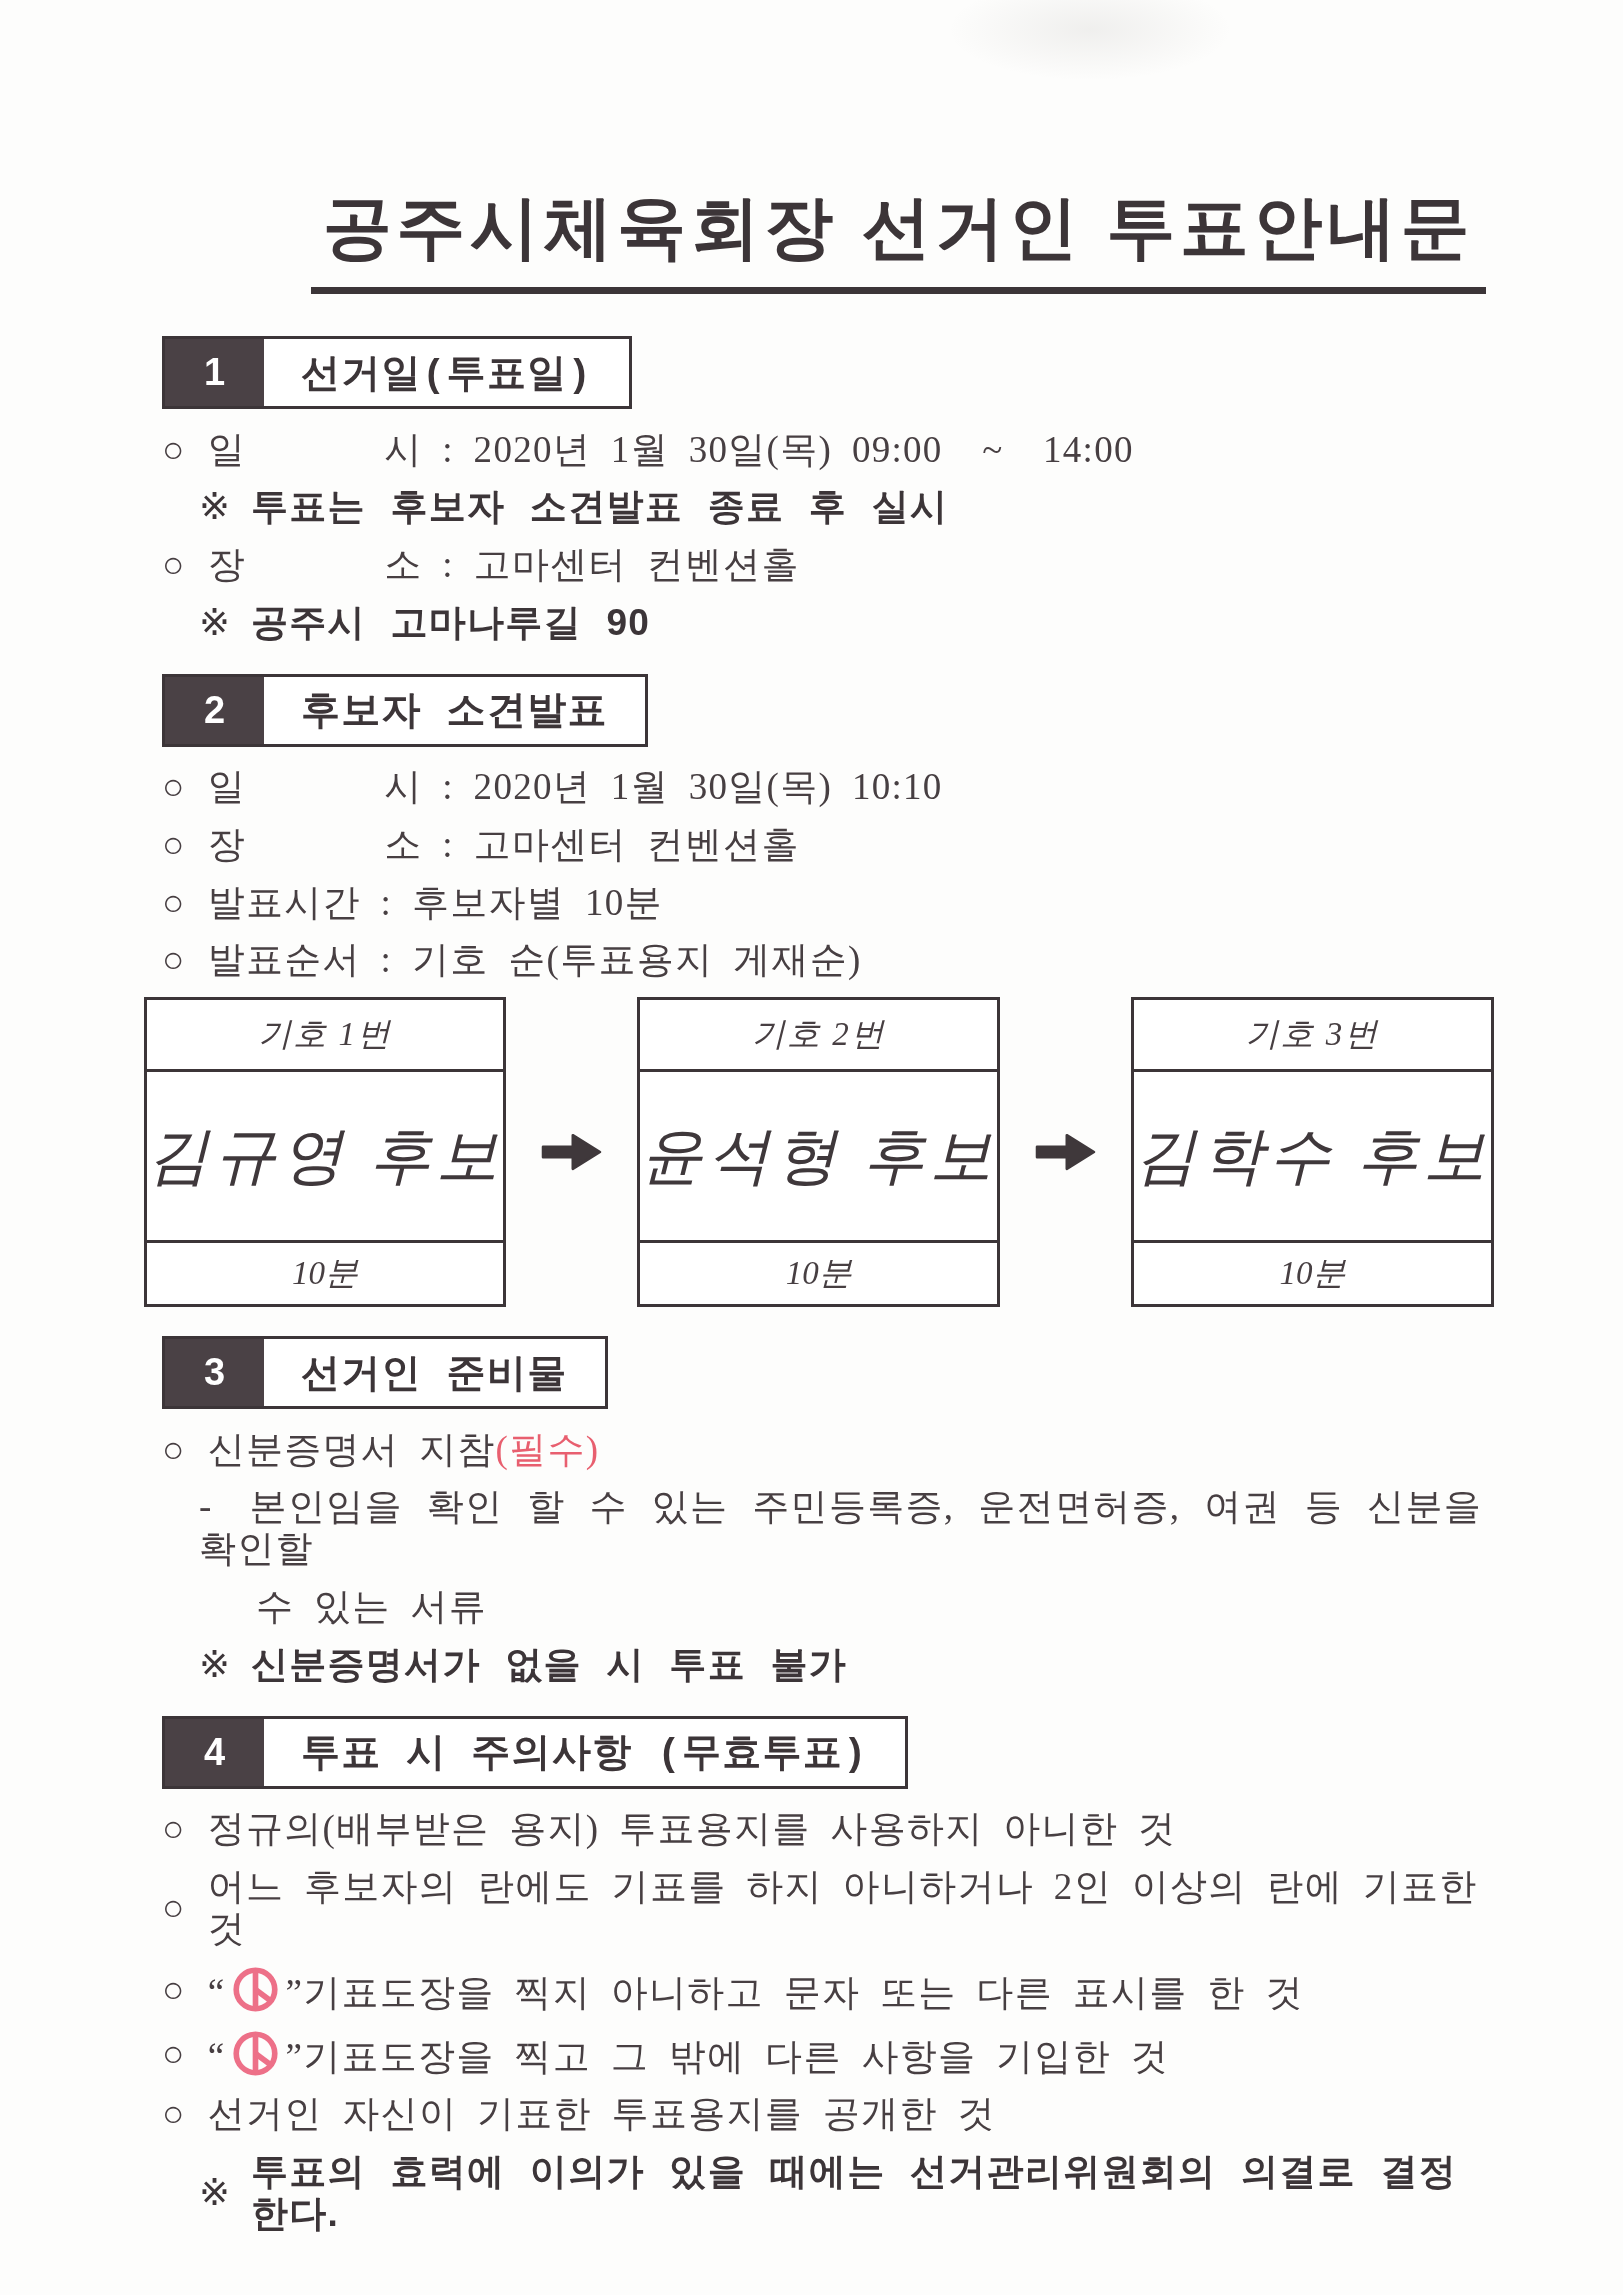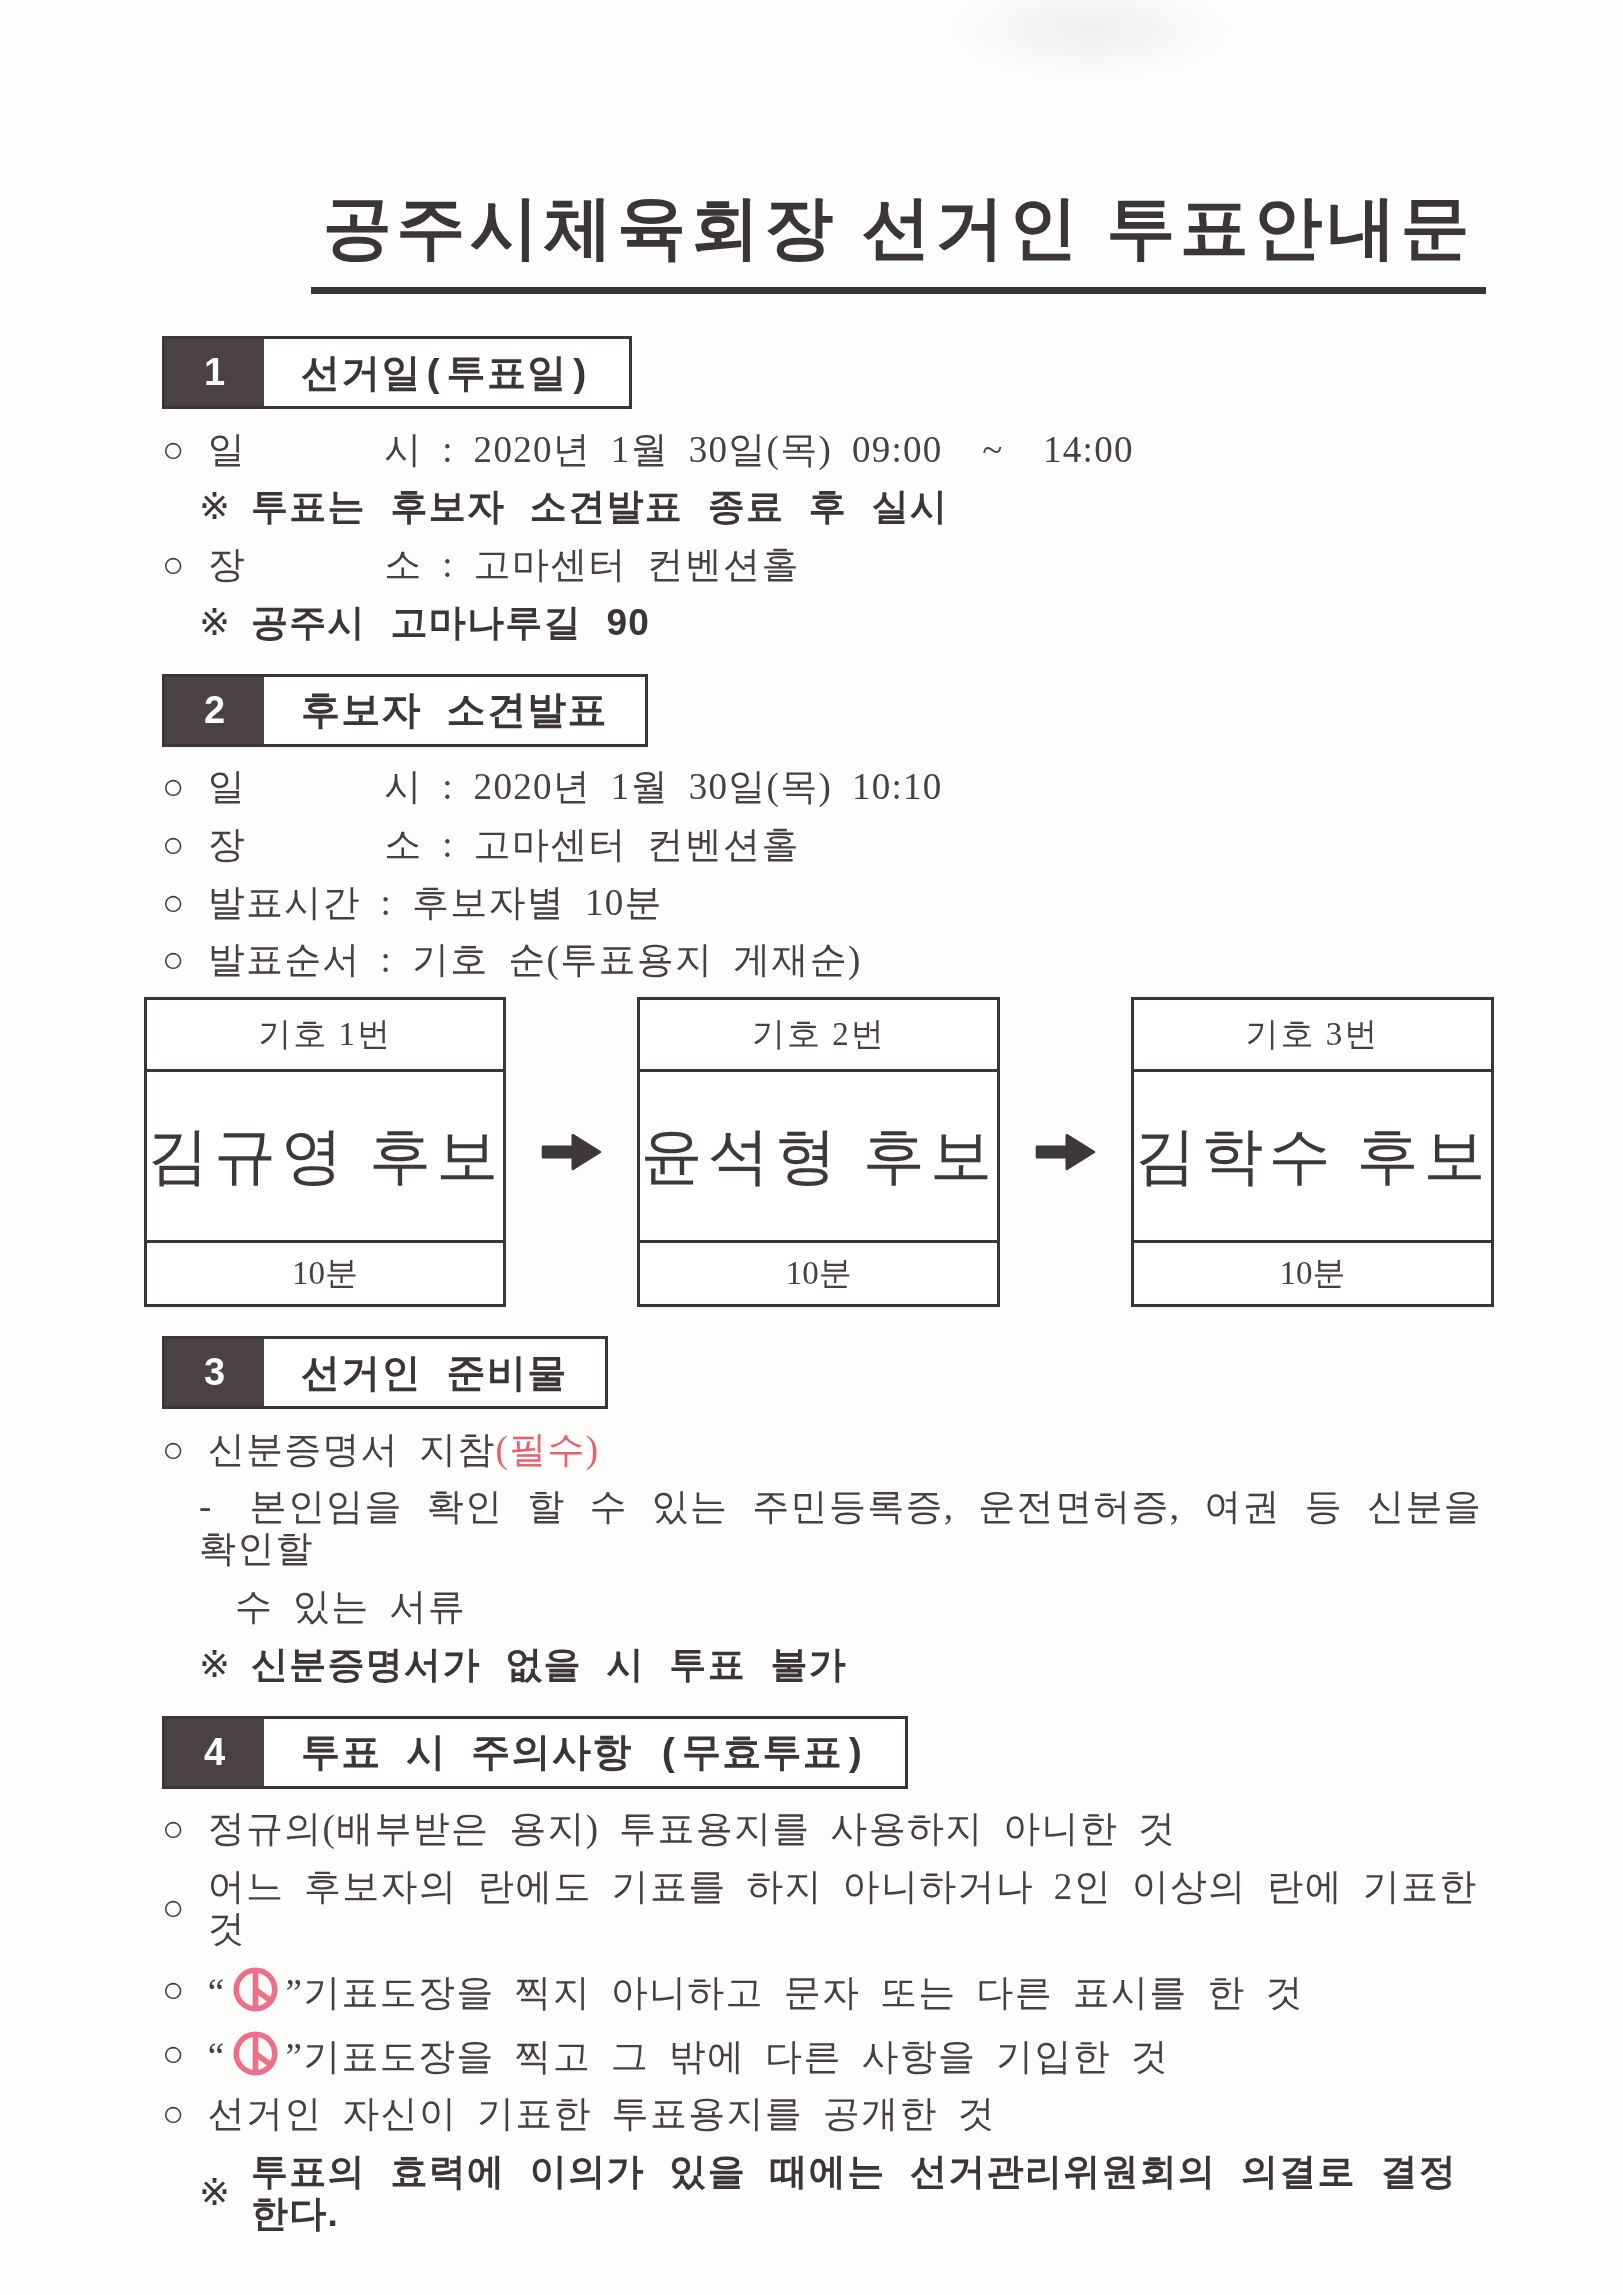--- a/index.html
+++ b/index.html
@@ -89,33 +89,34 @@
   }
   .line.note .marker{margin-right:19.6px;font-weight:normal;}
   .line.dash{
     margin-left:37px;
     display:block;
     text-align:justify;
     text-align-last:justify;
     width:1283px;
   }
   .line.dash .marker{margin-right:13px;}
-  .line.cont{margin-left:73px;}
+  .line.cont{margin-left:94px;}
   .required{color:var(--accent-red);white-space:pre;}
   .sec-gap{height:14.4px;}
 
   
   .flow-row{
     display:flex;align-items:center;
     margin:10.5px 0 29px -18.3px;
   }
   .cand-box{
     width:398px;
     border:3.3px solid var(--ink-bold);
     background:#fff;
+    font-style:italic;
   }
   .cand-head{
     height:72px;
     border-bottom:3.3px solid var(--ink-bold);
     display:flex;align-items:center;justify-content:center;
     font-size:33px;letter-spacing:2px;white-space:pre;
   }
   .cand-name{
     height:168px;
     display:flex;align-items:center;justify-content:center;

